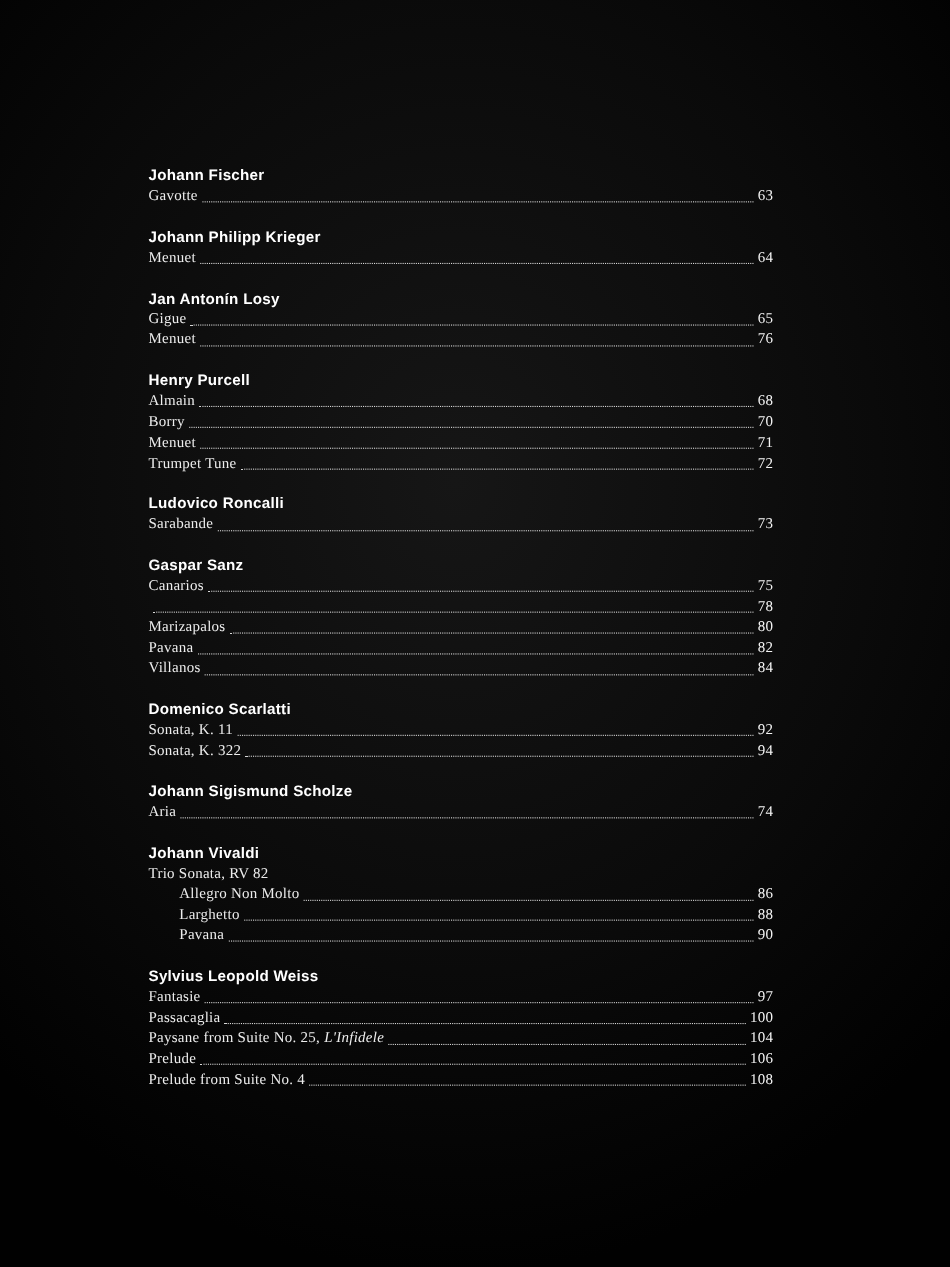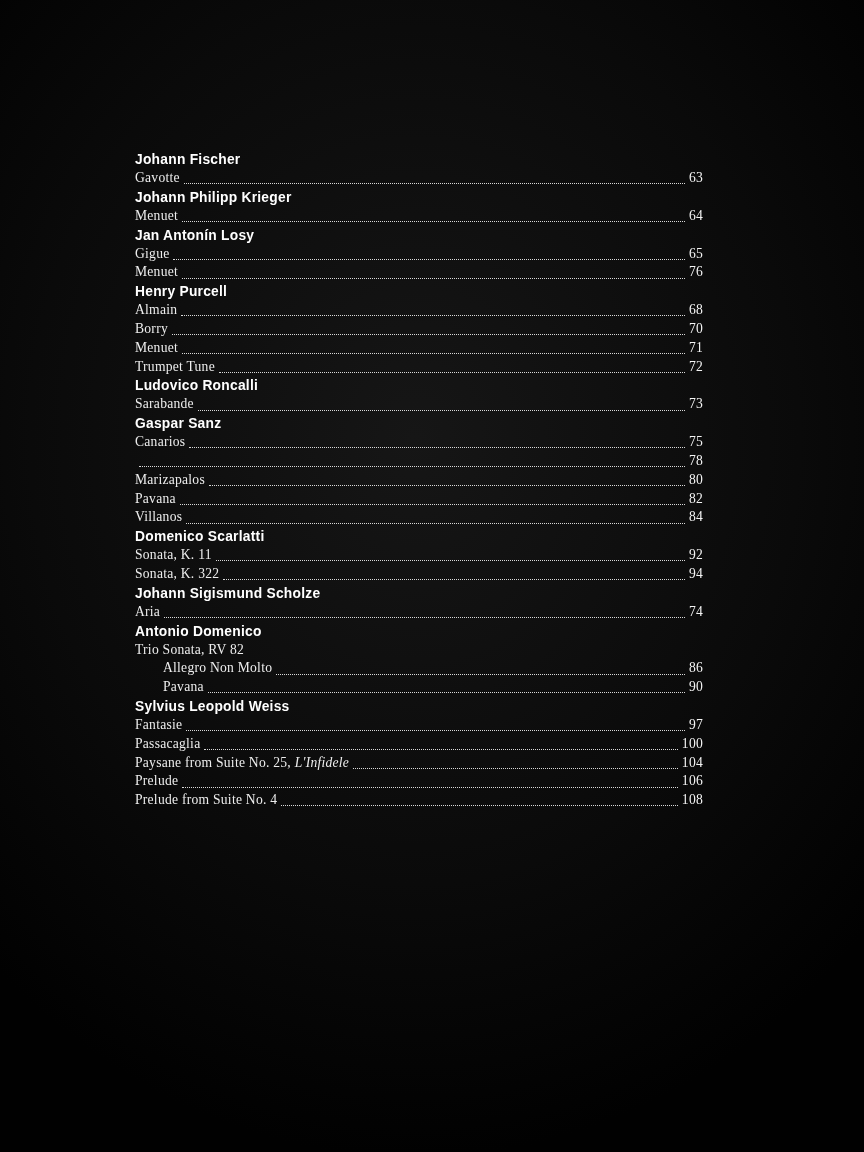--- a/index.html
+++ b/index.html
@@ -21,21 +21,21 @@
     width: 864px;
     height: 1152px;
     padding-left: 20px;
   }
   .toc {
     position: absolute;
     left: 135px;
     top: 150px;
     width: 568px;
   }
-  .section { }
+  .section { margin-top: 18px; }
   .section:first-child { margin-top: 0; }
   .composer {
     font-weight: bold;
     font-size: 13.8px;
     line-height: 19px;
     letter-spacing: 0.25px;
     color: #ffffff;
   }
   .piece {
     display: flex;
@@ -168,28 +168,33 @@
       </div>
       <div class="section">
         <div class="composer">Johann Sigismund Scholze</div>
         <div class="piece">
           <span class="title">Aria</span>
           <span class="leader"></span>
           <span class="pagenum">74</span>
         </div>
       </div>
       <div class="section">
-        <div class="composer">Antonio Domenico</div>
+        <div class="composer">Johann Vivaldi</div>
         <div class="piece">
           <span class="title">Trio Sonata, RV 82</span>
         </div>
         <div class="piece indent">
           <span class="title">Allegro Non Molto</span>
           <span class="leader"></span>
           <span class="pagenum">86</span>
+        </div>
+        <div class="piece indent">
+          <span class="title">Larghetto</span>
+          <span class="leader"></span>
+          <span class="pagenum">88</span>
         </div>
         <div class="piece indent">
           <span class="title">Pavana</span>
           <span class="leader"></span>
           <span class="pagenum">90</span>
         </div>
       </div>
       <div class="section">
         <div class="composer">Sylvius Leopold Weiss</div>
         <div class="piece">

